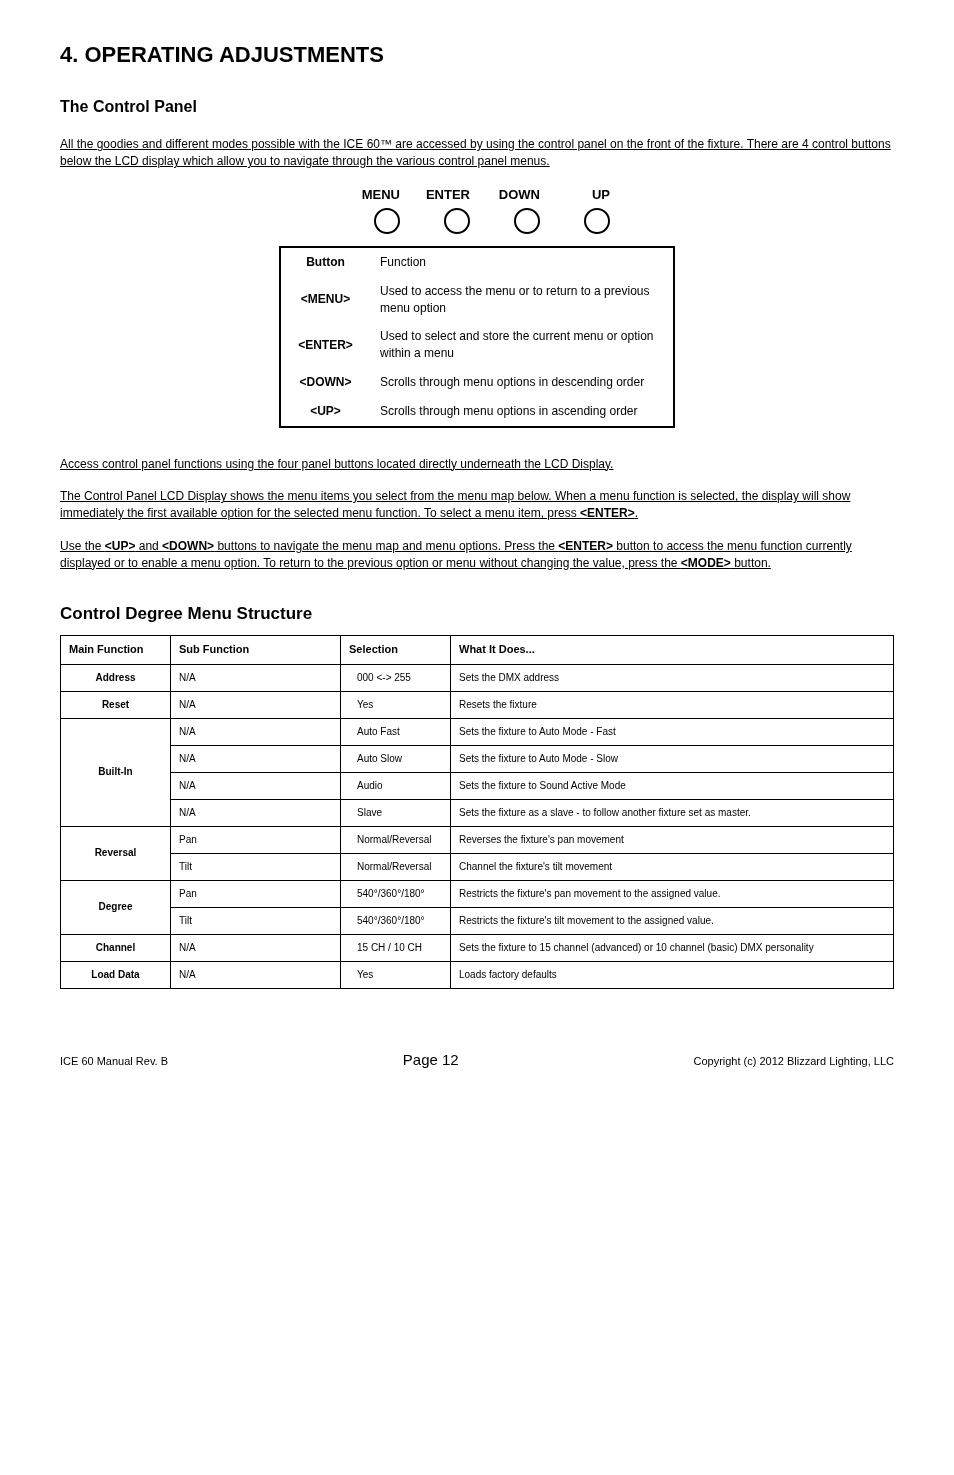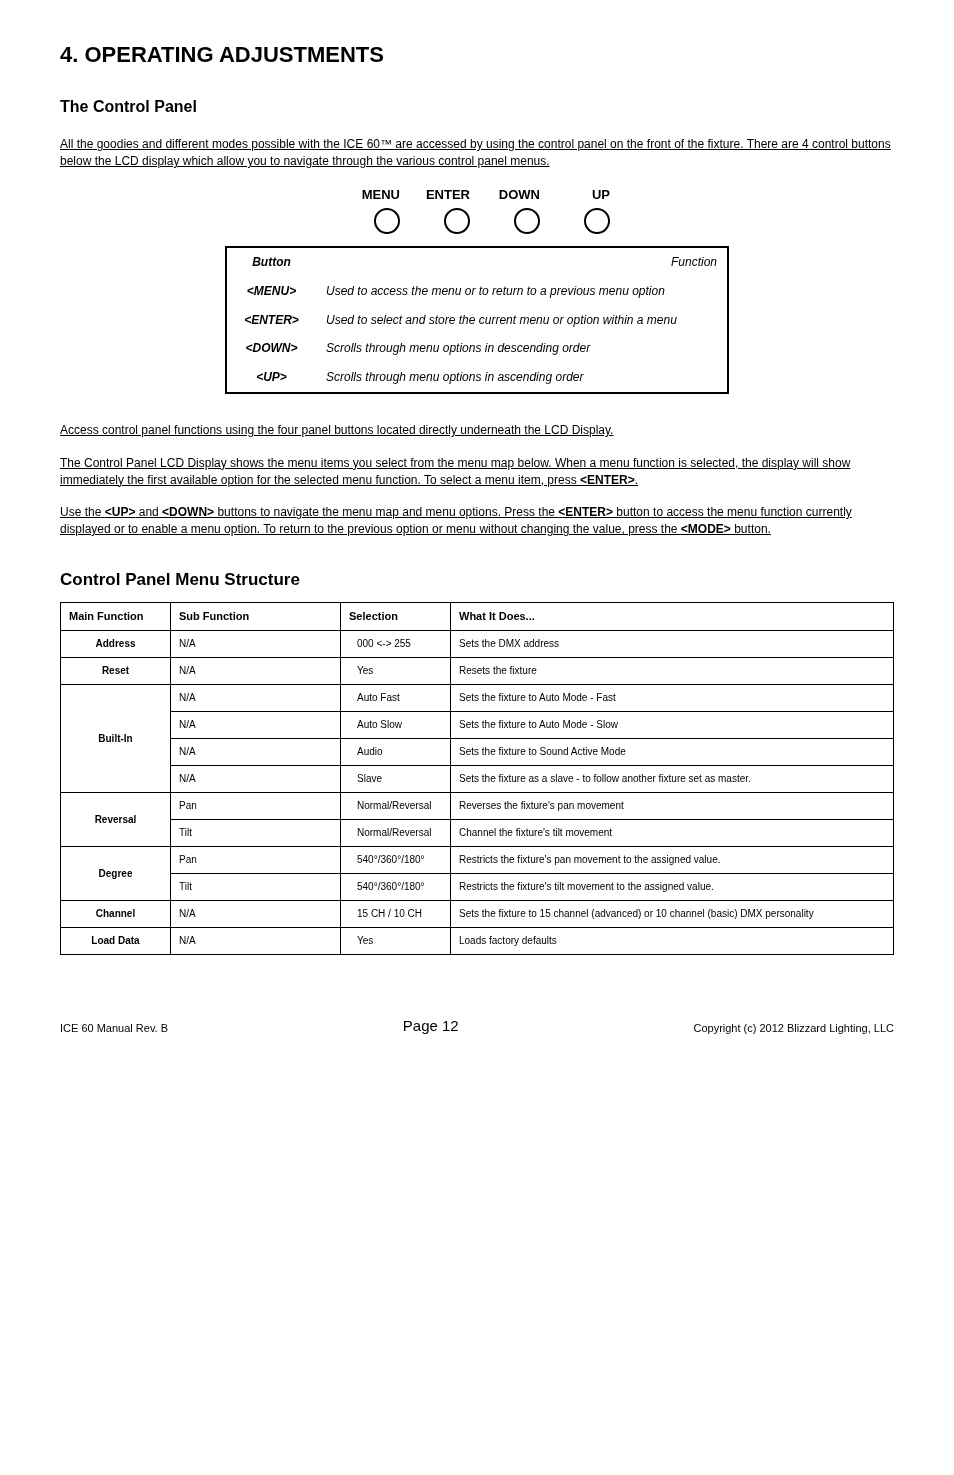--- a/index.html
+++ b/index.html
@@ -49,34 +49,33 @@
   }
   .button-circle {
     width: 26px;
     height: 26px;
     border: 2px solid #000;
     border-radius: 50%;
   }
   .func-table {
     border-collapse: collapse;
     margin: 0 auto 28px auto;
-    width: 504px;
+    width: 396px;
     border: 2px solid #000;
     font-family: Arial, sans-serif;
     font-size: 12px;
-    font-style: italic;
   }
   .func-table th, .func-table td {
     padding: 6px 10px;
     text-align: left;
     vertical-align: middle;
   }
   .func-table thead th {
     font-weight: normal;
-    text-align: right;
+    text-align: left;
   }
   .func-table thead th:first-child { font-weight: bold; }
   .func-table th:first-child, .func-table td:first-child {
     width: 90px;
     font-weight: bold;
     text-align: center;
   }
   h2.section {
     font-family: Verdana, Geneva, sans-serif;
     font-size: 17px;
@@ -176,21 +175,21 @@
 <p class="body">Access control panel functions using the four panel buttons located directly underneath the LCD Display.</p>
 
 <p class="body">
   <span>The Control Panel LCD Display shows the menu items you select from the menu map below. When a menu function is selected, the display will show immediately the first available option for the selected menu function. To select a menu item, press </span><b>&lt;ENTER&gt;</b><span>.</span>
 </p>
 
 <p class="body">
   <span>Use the </span><b>&lt;UP&gt;</b><span> and </span><b>&lt;DOWN&gt;</b><span> buttons to navigate the menu map and menu options. Press the </span><b>&lt;ENTER&gt;</b><span> button to access the menu function currently displayed or to enable a menu option. To return to the previous option or menu without changing the value, press the </span><b>&lt;MODE&gt;</b><span> button.</span>
 </p>
 
-<h2 class="section">Control Panel Menu Structure</h2>
+<h2 class="section">Control Degree Menu Structure</h2>
 
 <table class="menu-table">
   <thead>
     <tr>
       <th>Main Function</th>
       <th>Sub Function</th>
       <th>Selection</th>
       <th>What It Does...</th>
     </tr>
   </thead>

